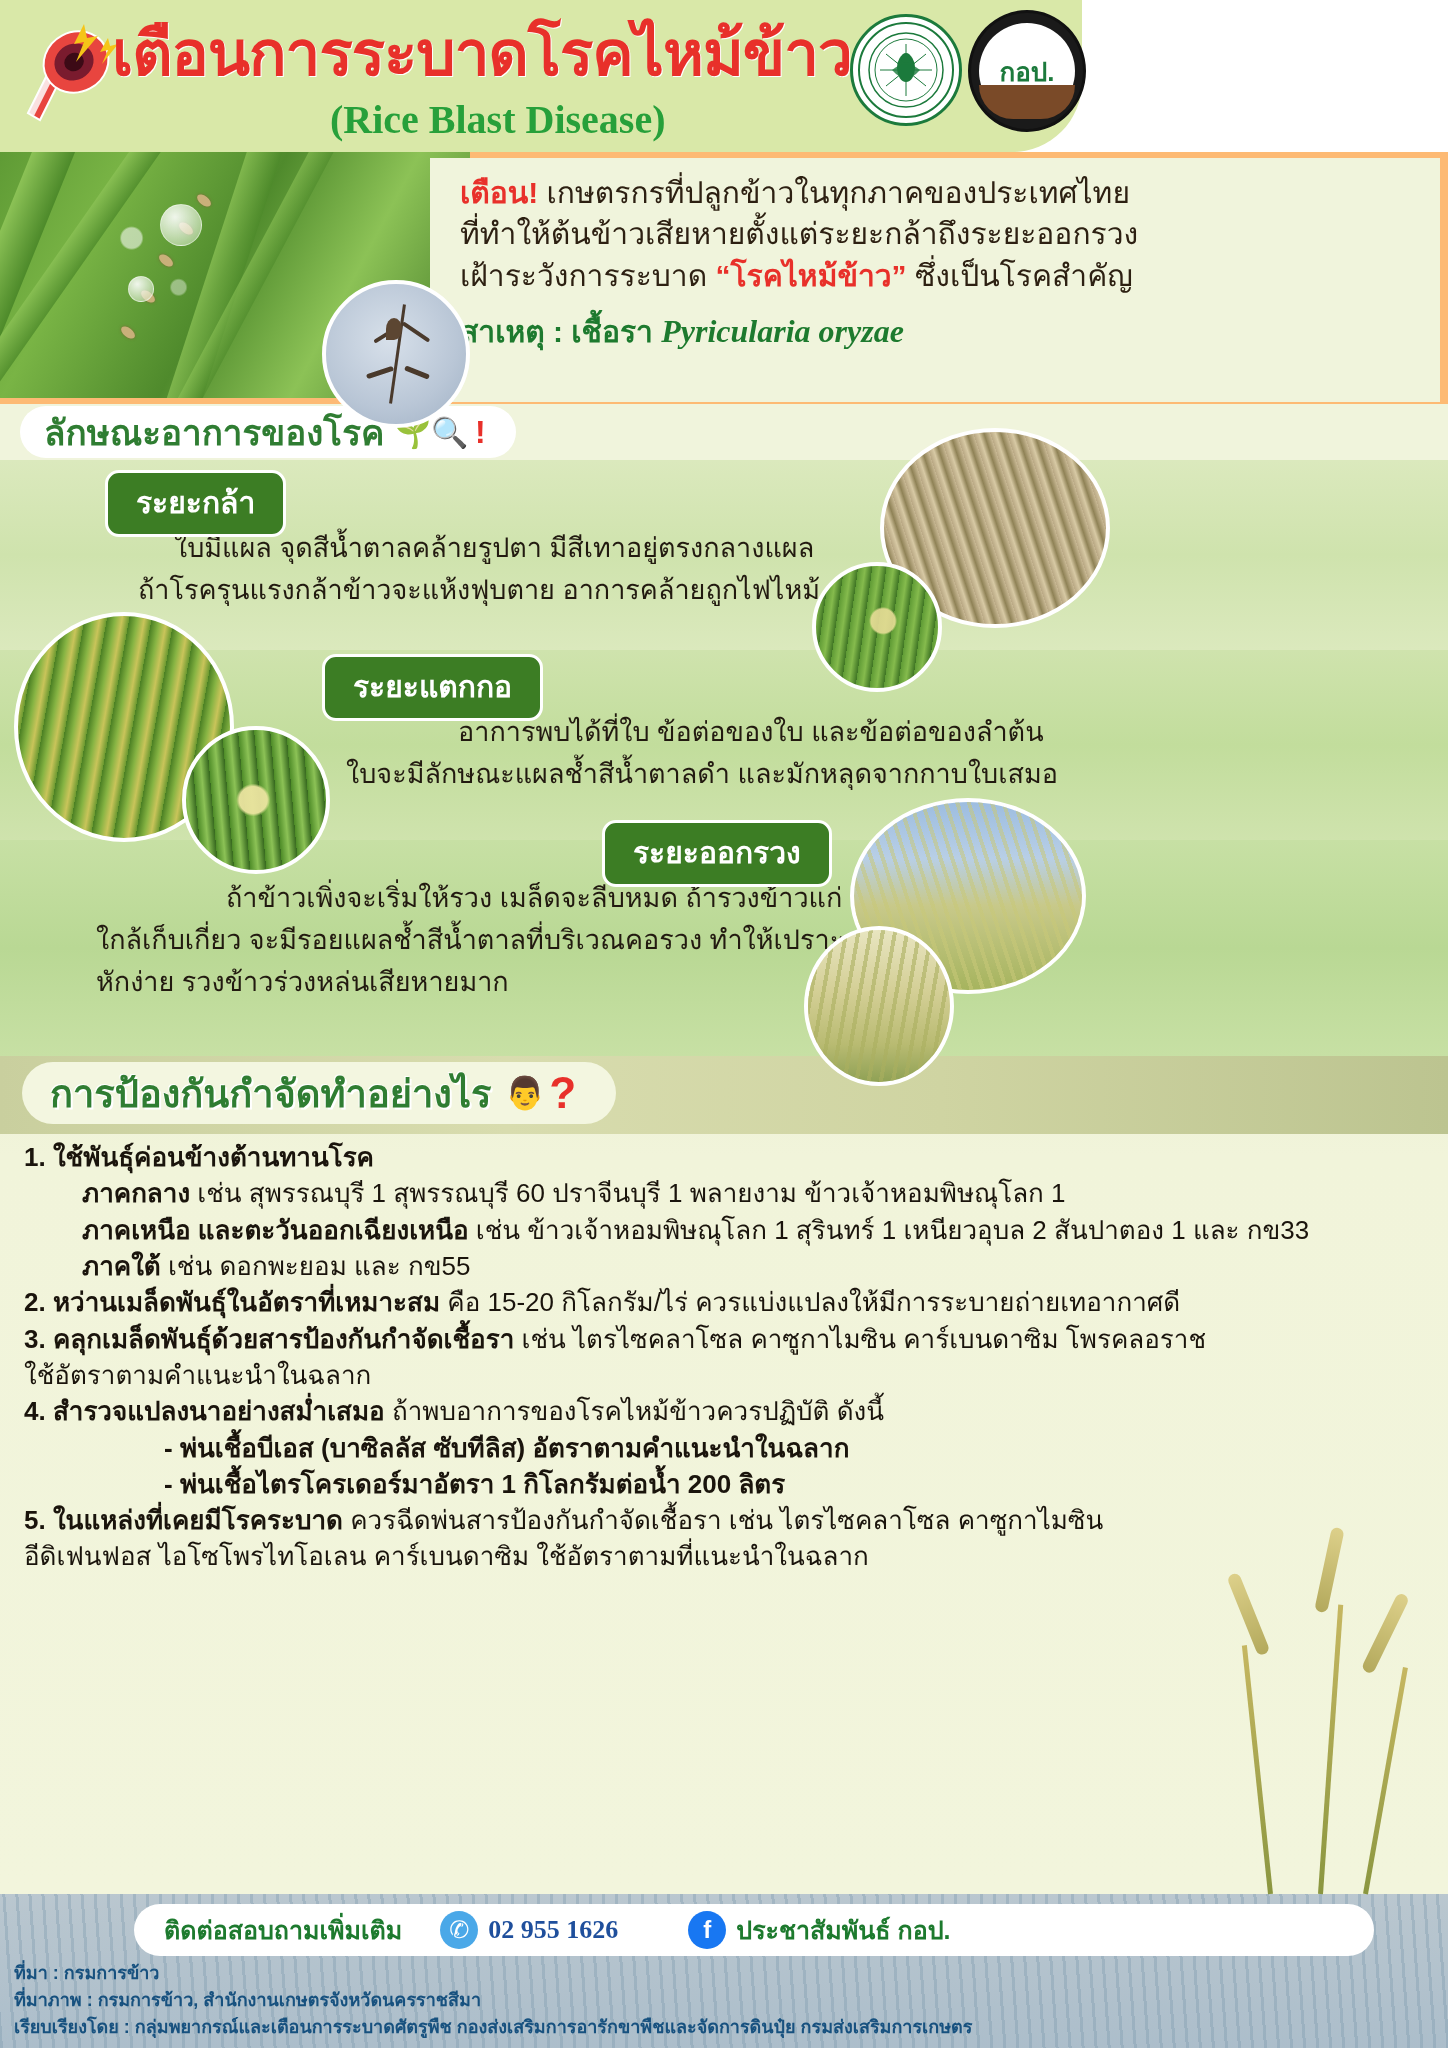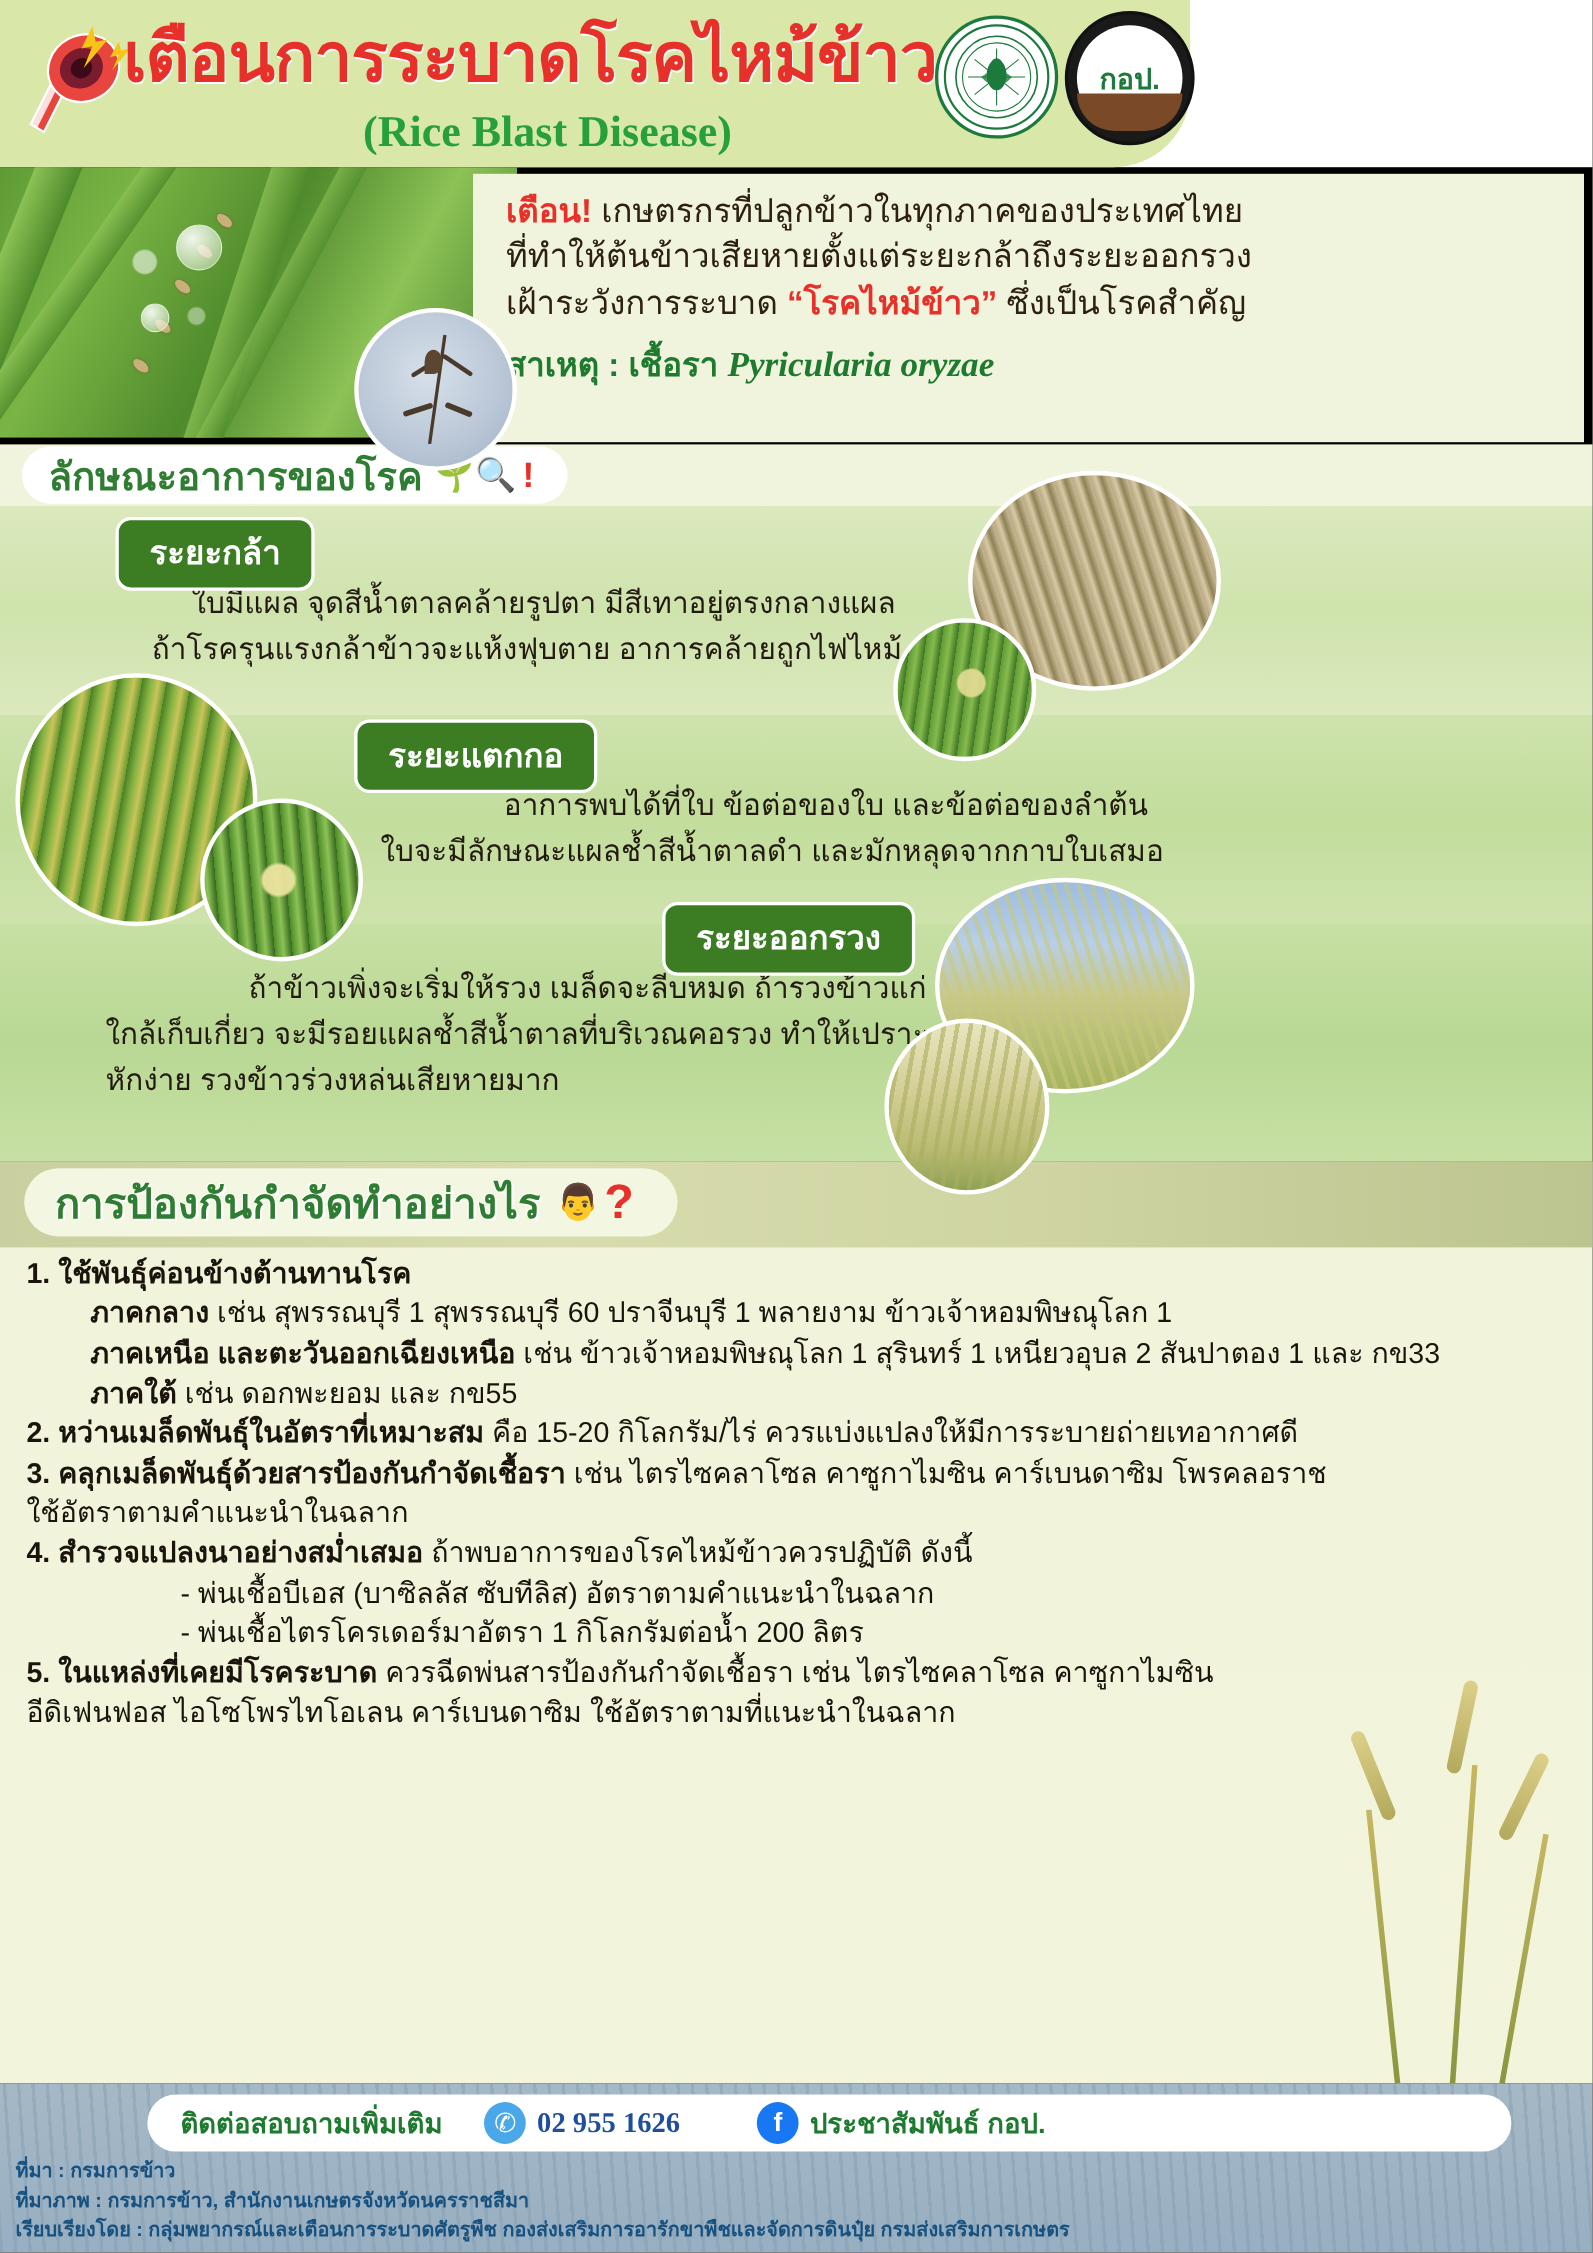--- a/index.html
+++ b/index.html
@@ -5,21 +5,21 @@
   * { box-sizing: border-box; margin: 0; padding: 0; }
   html, body {
     width: 1448px; height: 2048px;
     font-family: "Liberation Sans", "DejaVu Sans", sans-serif;
     background: #f2f4d8;
     overflow: hidden;
   }
   #poster {
     position: relative;
     width: 1448px; height: 2048px;
-    background: #000000;
+    background: #fdba74;
     overflow: hidden;
   }
 
   
   .header {
     position: absolute; left: 0; top: 0; width: 1448px; height: 152px;
     background: #ffffff;
   }
   .header-green {
     position: absolute; left: 0; top: 0; width: 1082px; height: 152px;
@@ -230,21 +230,21 @@
     font-size: 38px; font-weight:bold; color: #2f7d32;
     text-shadow: 2px 2px 0 #ffffff, -1px -1px 0 #ffffff;
   }
   .boy-icon { margin-left: 14px; font-size: 32px; }
   .qmark { color:#e8302a; font-size:44px; font-weight:bold; margin-left:4px; }
 
   .prev-list { position:absolute; left: 0; top: 84px; width: 1448px; padding: 0 24px; }
   .pl-row { font-size: 26px; color: #1a140c; line-height: 1.32; white-space: nowrap; margin-bottom: 2px; }
   .pl-row b { font-weight: bold; }
   .ind1 { padding-left: 58px; }
-  .ind2 { padding-left: 140px; }
+  .ind2 { padding-left: 140px; font-weight: bold; }
 
   
   .footer {
     position:absolute; left:0; top: 1894px; width: 1448px; height: 154px;
     background:
       linear-gradient(180deg, rgba(180,200,215,.92) 0%, rgba(165,190,210,.92) 100%);
     overflow:hidden;
   }
   .footer::before {
     content:''; position:absolute; inset:0;

